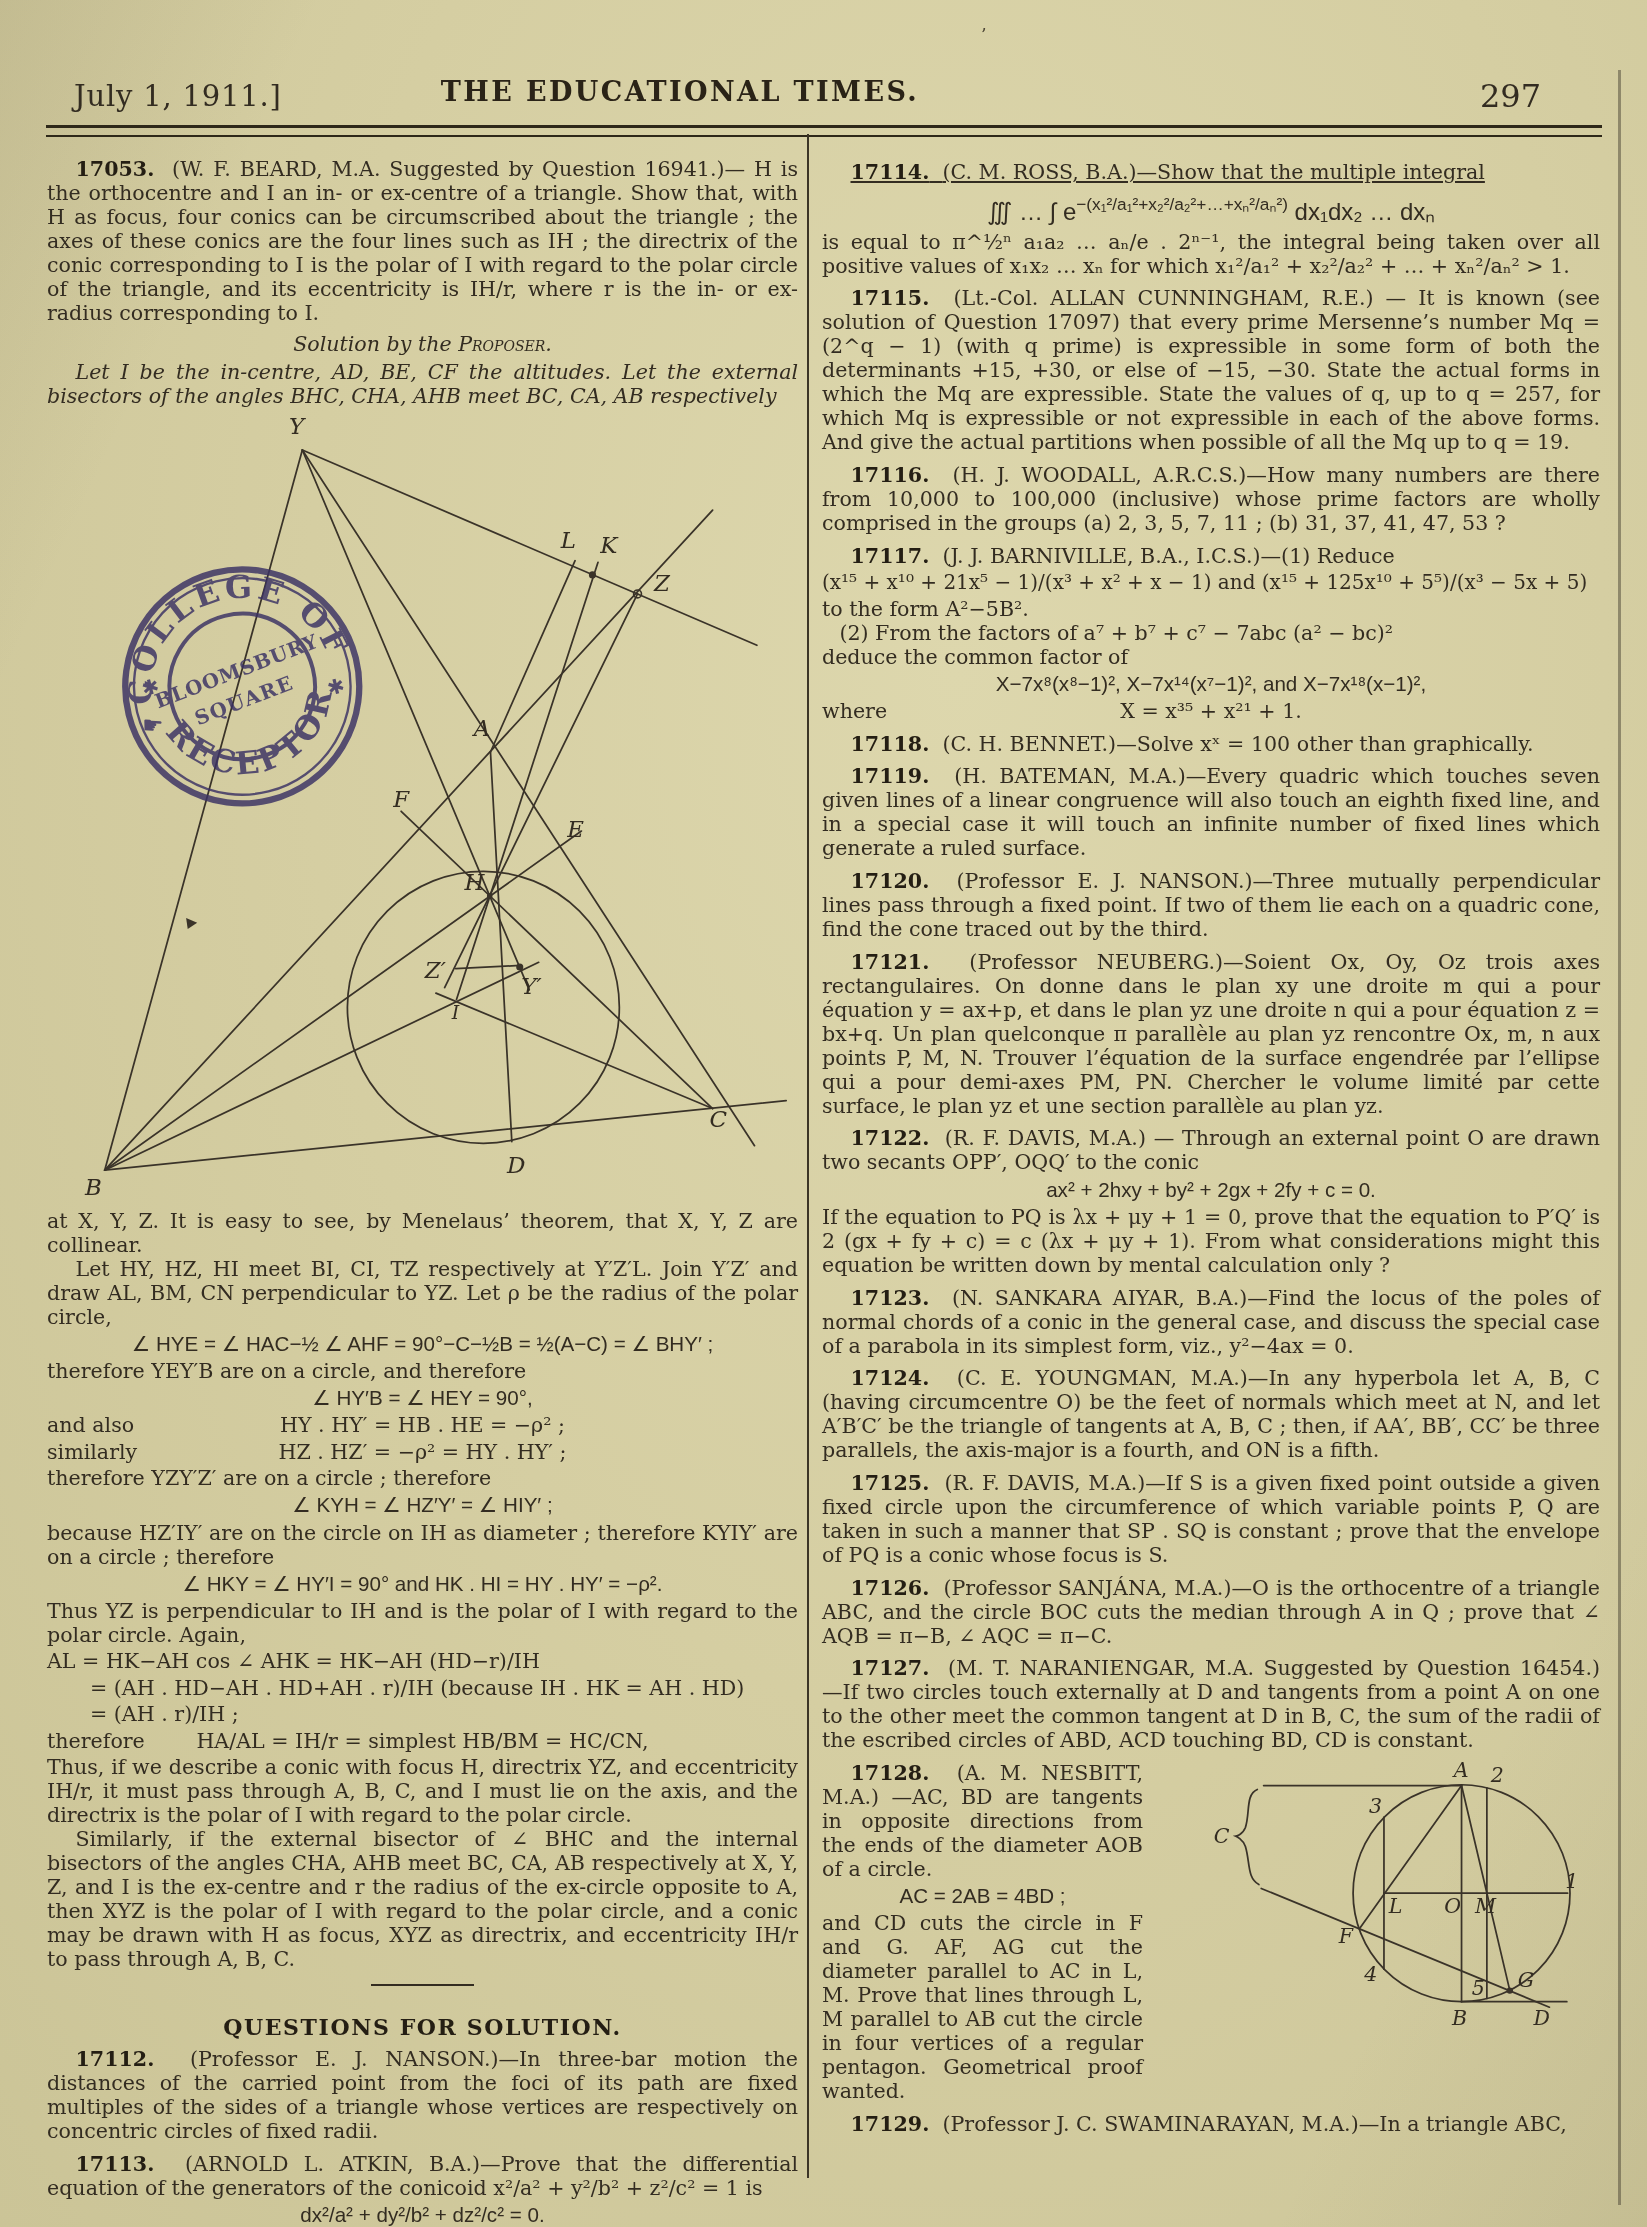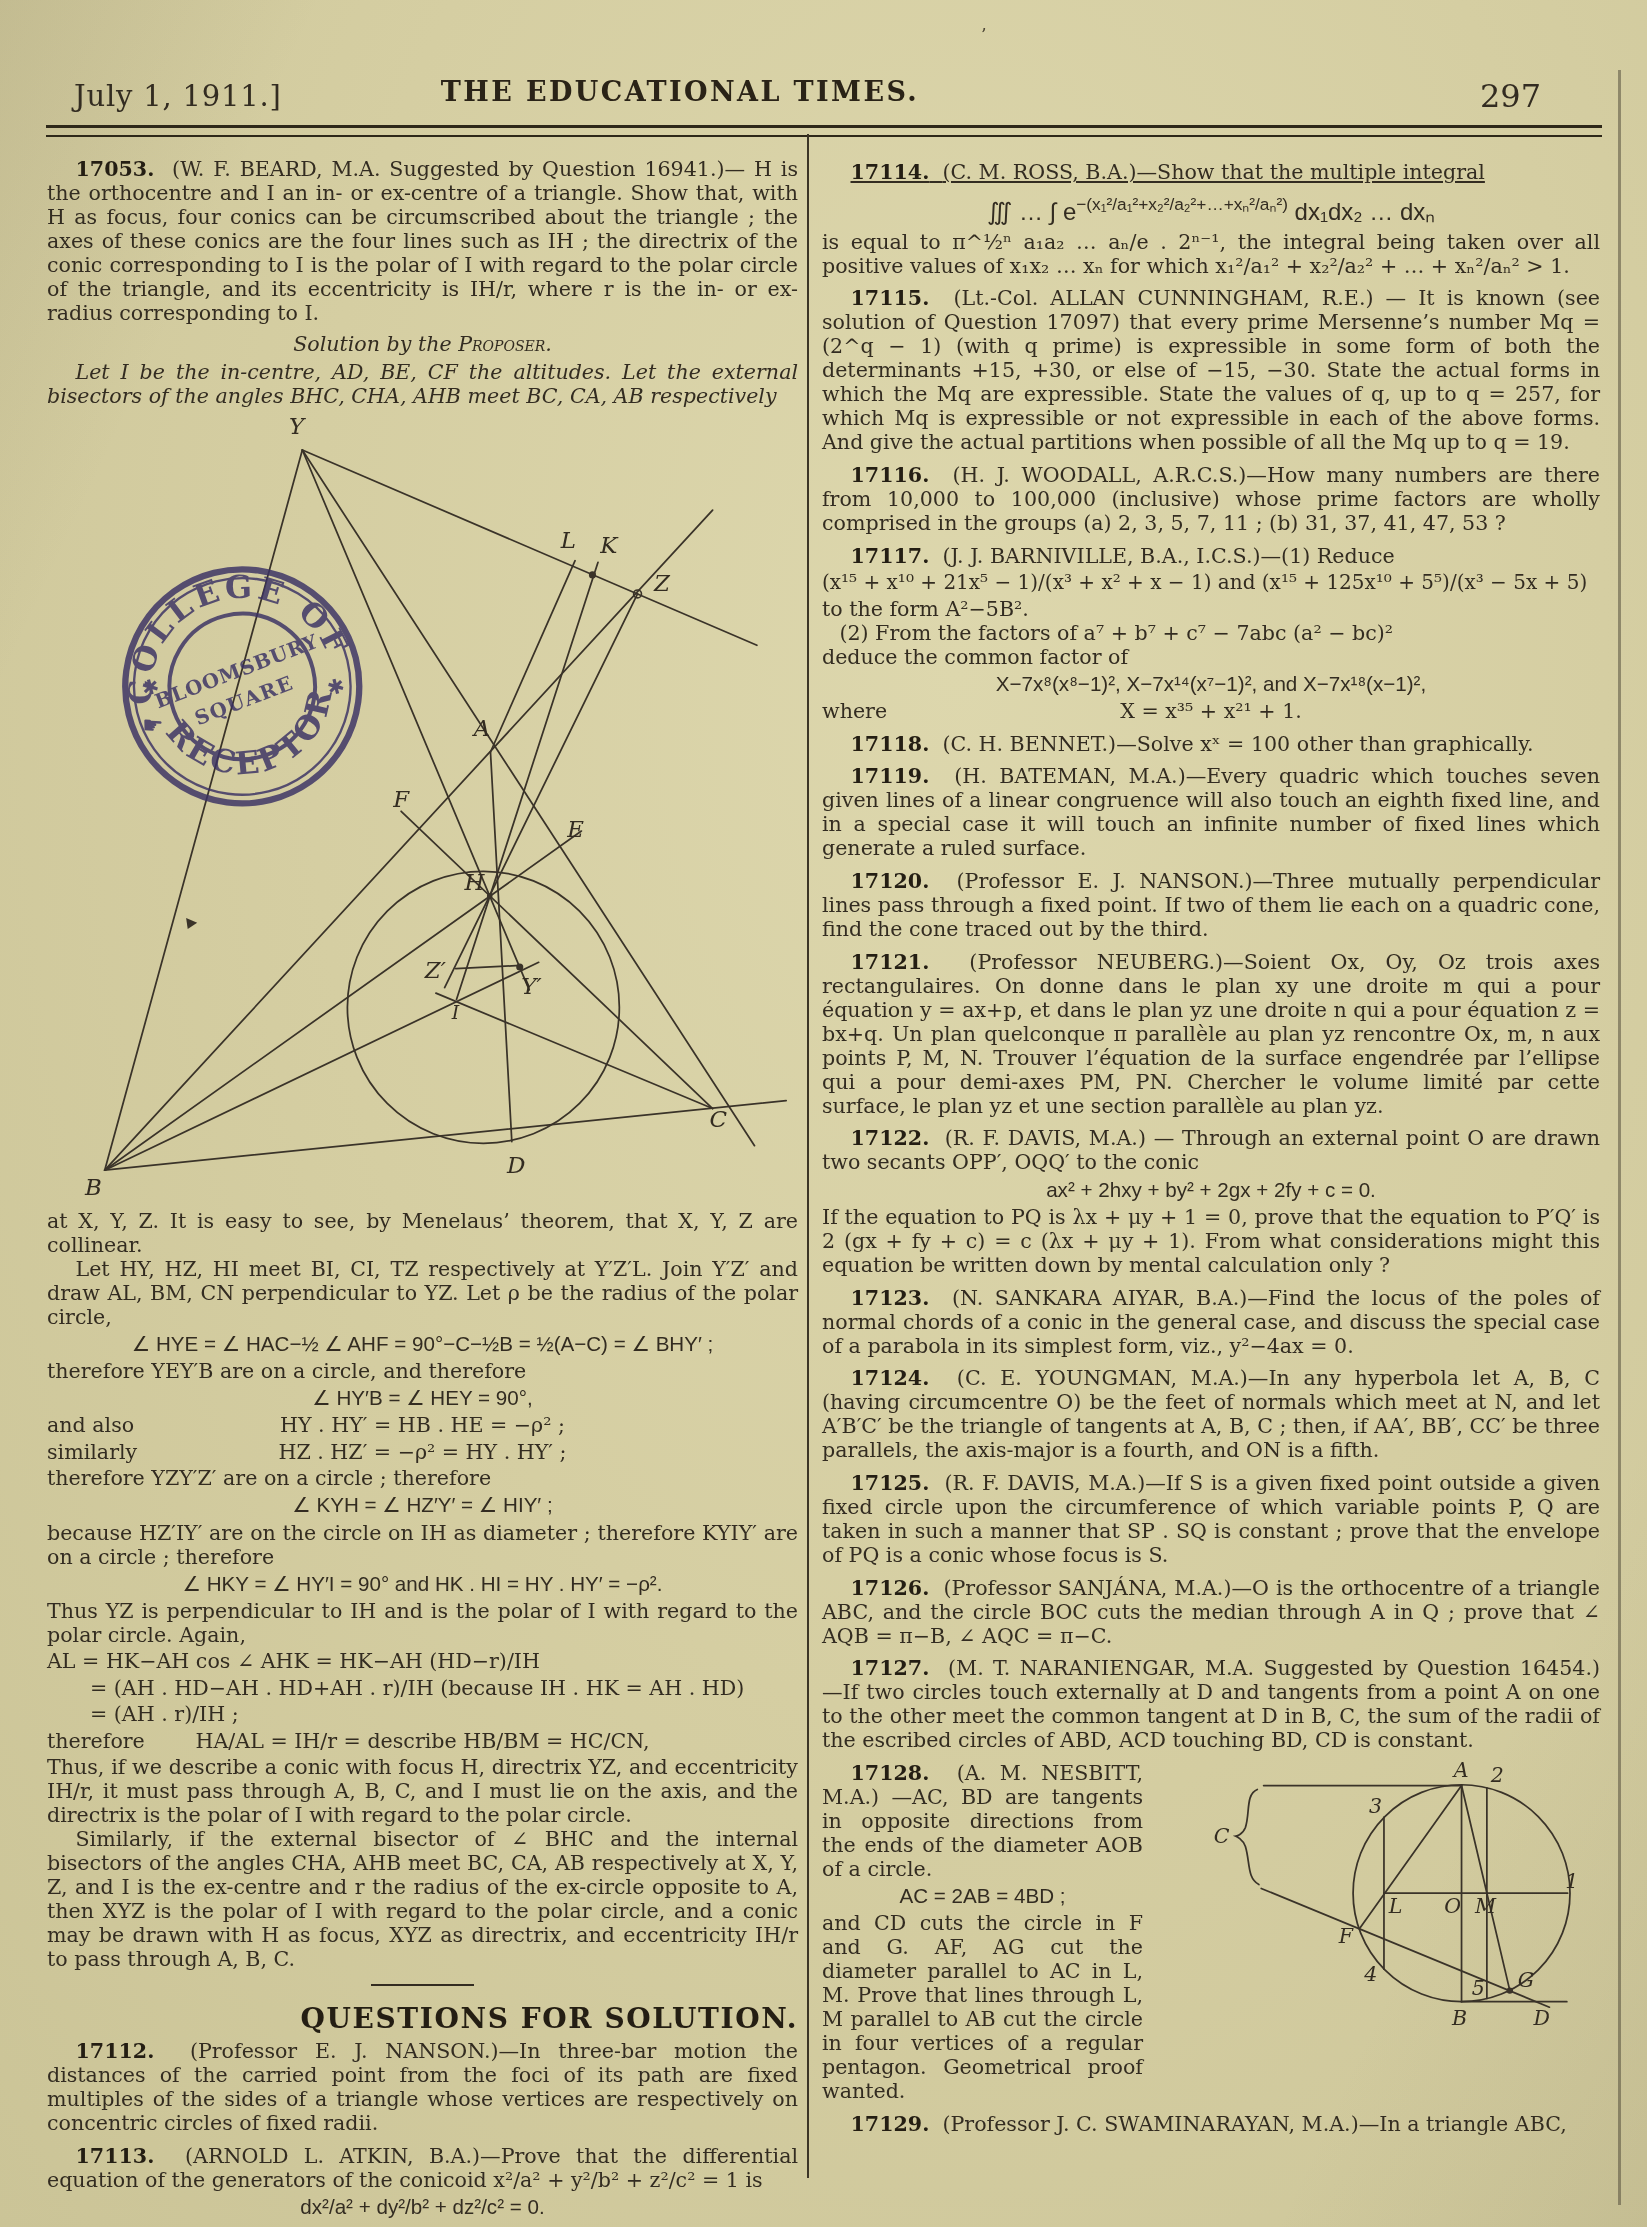--- a/index.html
+++ b/index.html
@@ -29,21 +29,21 @@
   .sc{font-variant:small-caps;}
   .center{text-align:center;text-indent:0;}
   .sol{margin-top:7.1px;font-style:italic;}
   .eq{margin:3.2px 0;text-align:center;text-indent:0;font-family:Liberation Sans, sans-serif;}
   .eqrow{position:relative;margin:2.4px 0;text-indent:0;}
   .eqrow .lbl{position:absolute;left:0;top:0;}
   .eqrow .frm{display:block;text-align:center;}
   .eqleft{margin:2.4px 0;text-indent:0;}
   .ml55{margin-left:43px;}
   .divider{width:103px;margin:12.7px auto 8px auto;border-top:2.4px solid #332c21;}
-  .qfs{margin-top:21px;text-align:right;font-weight:bold;font-size:28px;letter-spacing:1.6px;color:#241e13;}
+  .qfs{margin-top:29px;text-align:center;font-weight:bold;font-size:22px;letter-spacing:1.6px;color:#241e13;}
   
   .fig1{position:relative;width:751px;height:797px;margin-top:3.2px;}
   .fig1 svg{position:absolute;left:0;top:0;}
   
   .q28wrap{display:flex;margin-top:8.7px;gap:17px;}
   .q28txt{width:338px;}
   .q28fig{width:440px;position:relative;}
   .supx{font-size:.72em;vertical-align:.55em;letter-spacing:0;}
   svg text{font-family:"DejaVu Serif",serif;}
   .flab{font-style:italic;font-size:29px;fill:#332c21;}
@@ -157,21 +157,21 @@
     <p class="cont">therefore YZY′Z′ are on a circle ;  therefore</p>
     <p class="eq">∠ KYH = ∠ HZ′Y′ = ∠ HIY′ ;</p>
     <p class="cont">because HZ′IY′ are on the circle on IH as diameter ;  therefore KYIY′ are on a circle ;  therefore</p>
     <p class="eq">∠ HKY = ∠ HY′I = 90°   and   HK . HI = HY . HY′ = −ρ².</p>
     <p class="cont">Thus YZ is perpendicular to IH and is the polar of I with regard to the polar circle.   Again,</p>
     <p class="eqleft">AL = HK−AH cos ∠ AHK = HK−AH (HD−r)/IH</p>
     <p class="eqleft ml55">= (AH . HD−AH . HD+AH . r)/IH  (because IH . HK = AH . HD)</p>
     <p class="eqleft ml55">= (AH . r)/IH ;</p>
     <div class="eqrow">
       <span class="lbl">therefore</span>
-        <span class="frm">HA/AL = IH/r = describe HB/BM = HC/CN,</span>
+        <span class="frm">HA/AL = IH/r = simplest HB/BM = HC/CN,</span>
     </div>
     <p class="cont">Thus, if we describe a conic with focus H, directrix YZ, and eccentricity IH/r, it must pass through A, B, C, and I must lie on the axis, and the directrix is the polar of I with regard to the polar circle.</p>
     <p class="ind">Similarly, if the external bisector of ∠ BHC and the internal bisectors of the angles CHA, AHB meet BC, CA, AB respectively at X, Y, Z, and I is the ex-centre and r the radius of the ex-circle opposite to A, then XYZ is the polar of I with regard to the polar circle, and a conic may be drawn with H as focus, XYZ as directrix, and eccentricity IH/r to pass through A, B, C.</p>
 
     <div class="divider"></div>
     <p class="qfs">QUESTIONS FOR SOLUTION.</p>
 
     <p class="q"><span class="qnum">17112.</span>&nbsp; <span>(Professor E. J. NANSON.)—In three-bar motion the distances of the carried point from the foci of its path are fixed multiples of the sides of a triangle whose vertices are respectively on concentric circles of fixed radii.</span></p>
     <p class="q"><span class="qnum">17113.</span>&nbsp; <span>(ARNOLD L. ATKIN, B.A.)—Prove that the differential equation of the generators of the conicoid  x²/a² + y²/b² + z²/c² = 1  is</span></p>
     <p class="eq">dx²/a² + dy²/b² + dz²/c² = 0.</p>

